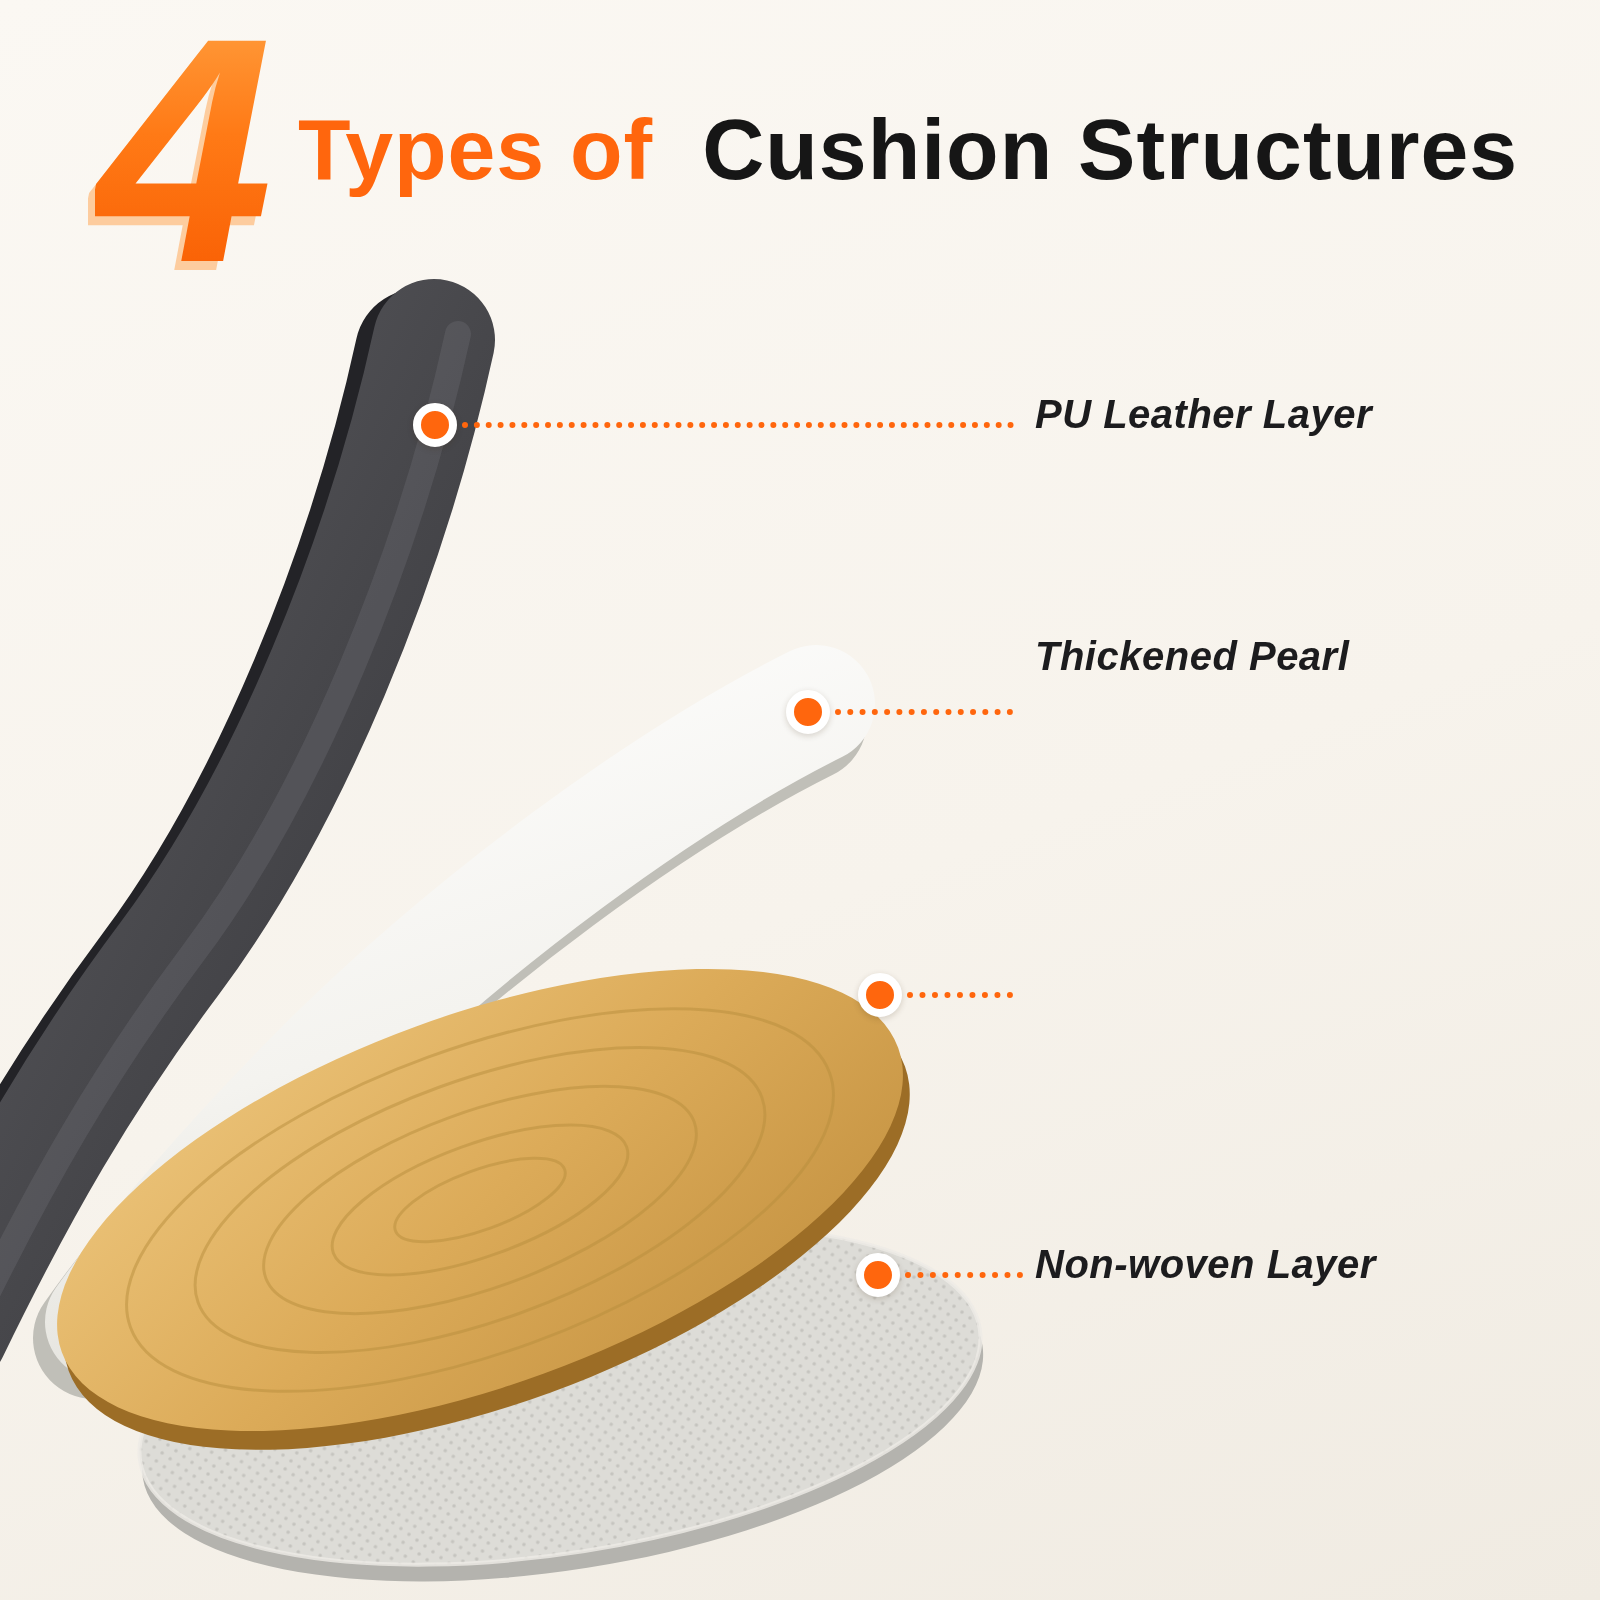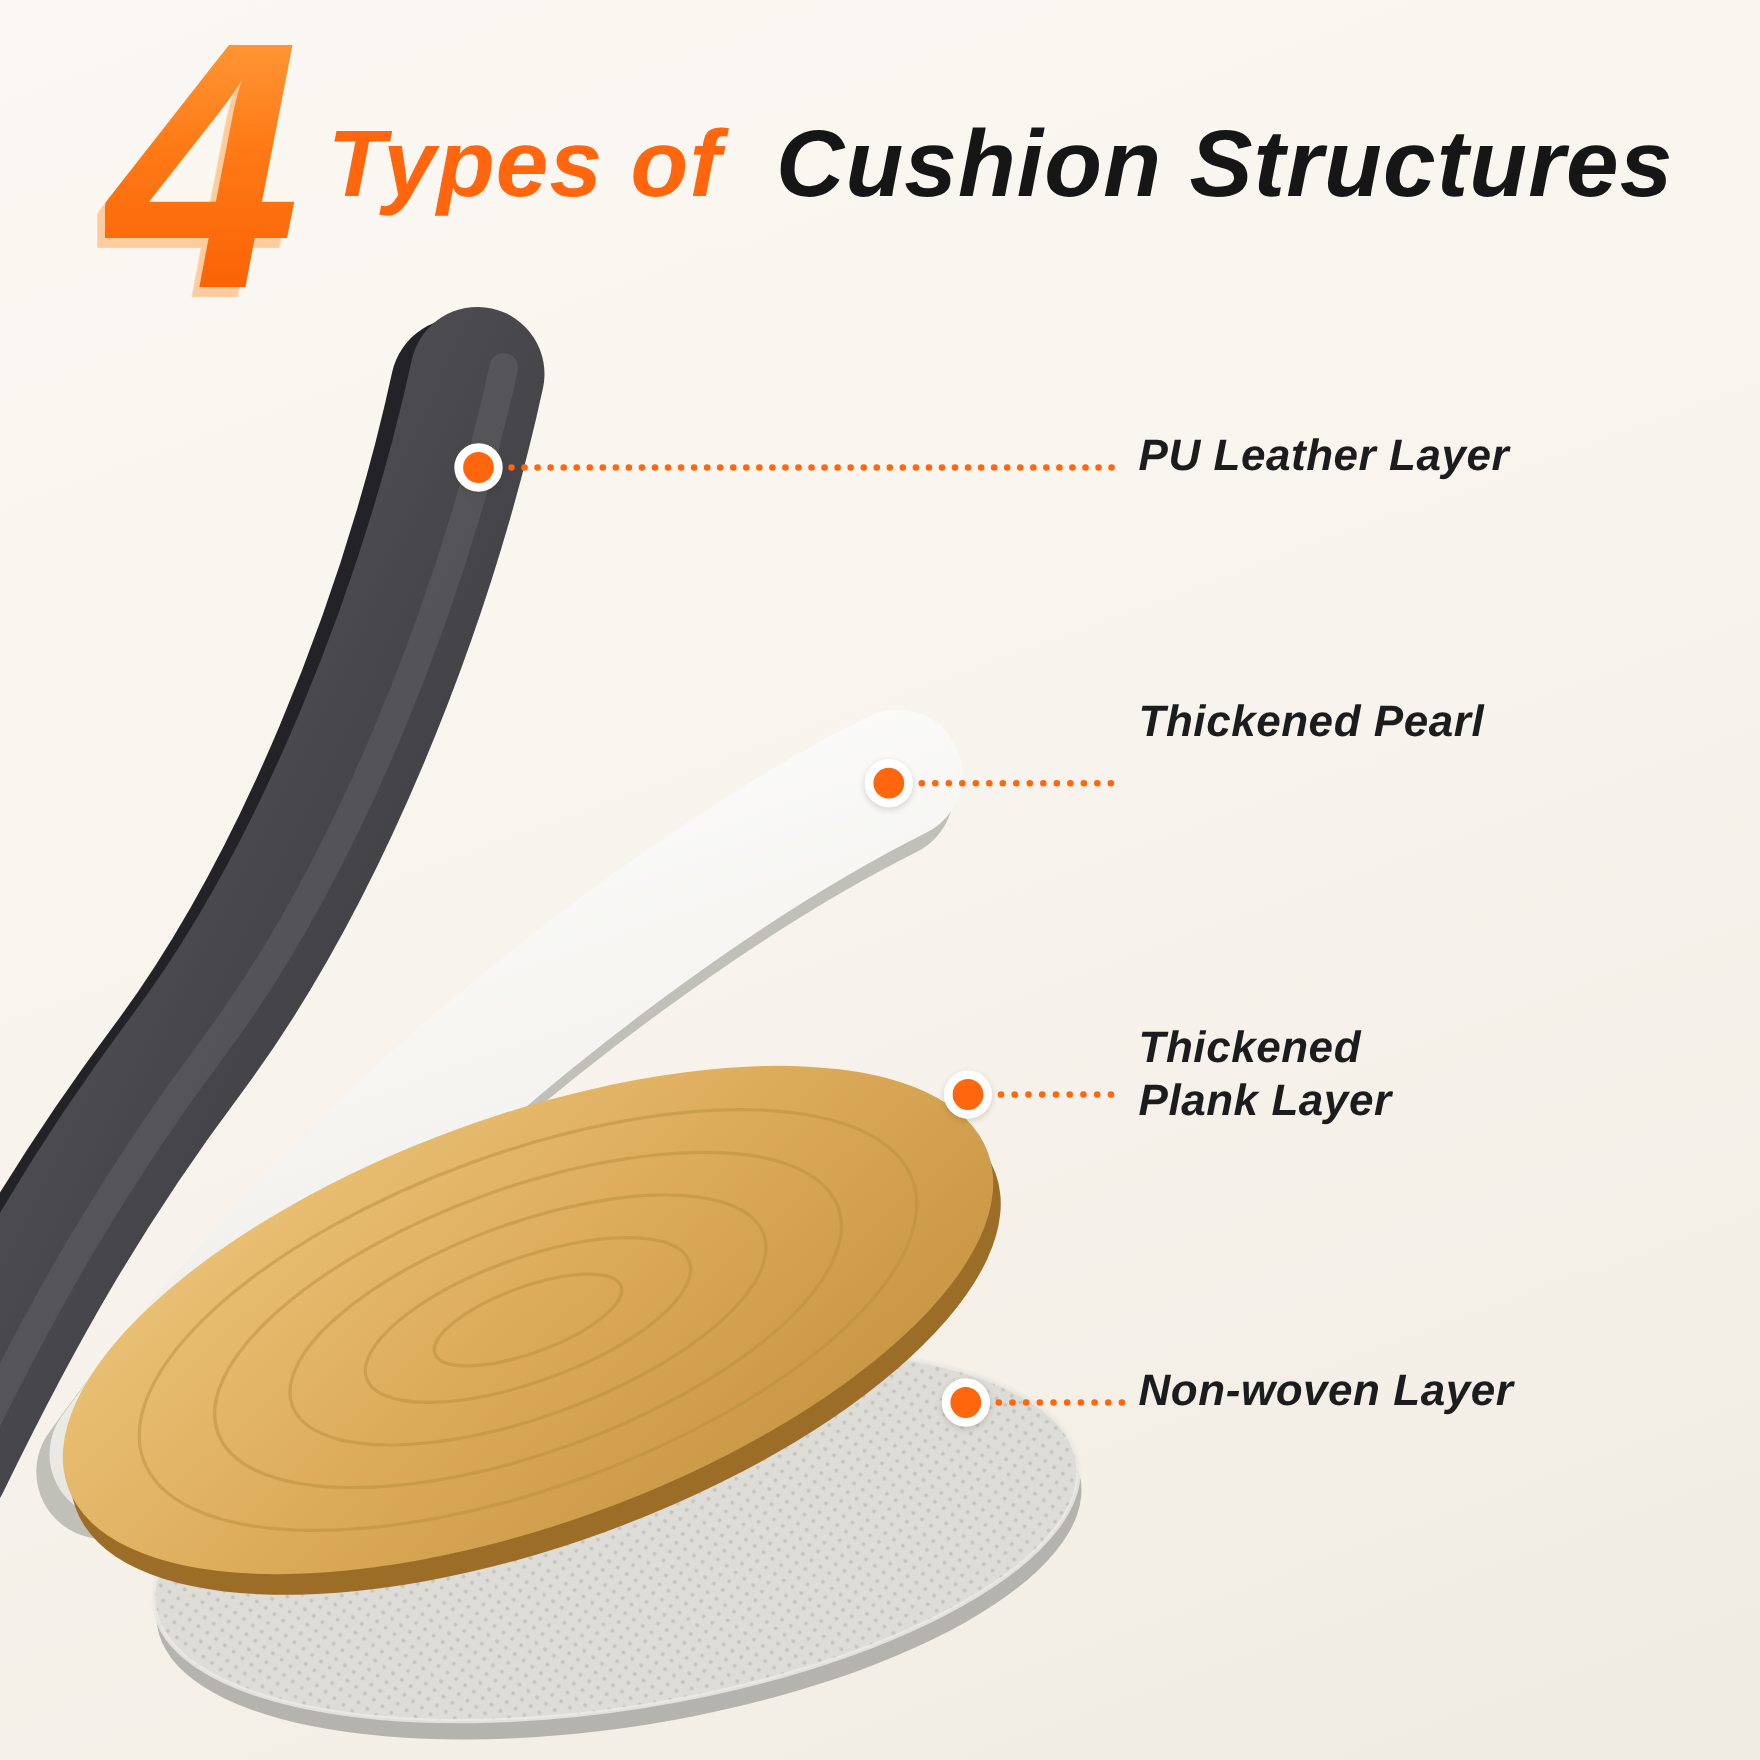--- a/index.html
+++ b/index.html
@@ -16,21 +16,21 @@
   .title{position:absolute;inset:0;pointer-events:none;}
   .num{
     position:absolute;left:95px;top:-10px;
     font-size:320px;line-height:1;font-weight:700;font-style:italic;
     background:linear-gradient(180deg,#ffa343 0%,#ff7a16 45%,#f85a00 100%);
     -webkit-background-clip:text;background-clip:text;color:transparent;
     filter:drop-shadow(-7px 9px 0 rgba(255,170,90,.55));
   }
   .words{
     position:absolute;left:298px;top:100px;
-    font-size:86px;font-weight:700;font-style:italic;white-space:nowrap;
+    font-size:86px;font-weight:700;white-space:nowrap;
     letter-spacing:1px;
     text-align:right;
   }
   .words .hl{color:#ff660d;margin-right:.28em;}
   .words .rest{color:#161616;}
 
   
   .callout{position:absolute;inset:0;pointer-events:none;}
   .dot{
     position:absolute;width:28px;height:28px;border-radius:50%;
@@ -138,24 +138,20 @@
     <span class="dot"></span>
     <span class="leader"></span>
     <div class="label">
       <div>Thickened Pearl</div>
     </div>
   </div>
 
   <div class="callout c3">
     <span class="dot"></span>
     <span class="leader"></span>
-    <div class="label">
-      <div>Thickened</div>
-      <div>Plank Layer</div>
-    </div>
   </div>
 
   <div class="callout c4">
     <span class="dot"></span>
     <span class="leader"></span>
     <div class="label">
       <div>Non-woven Layer</div>
     </div>
   </div>
 

